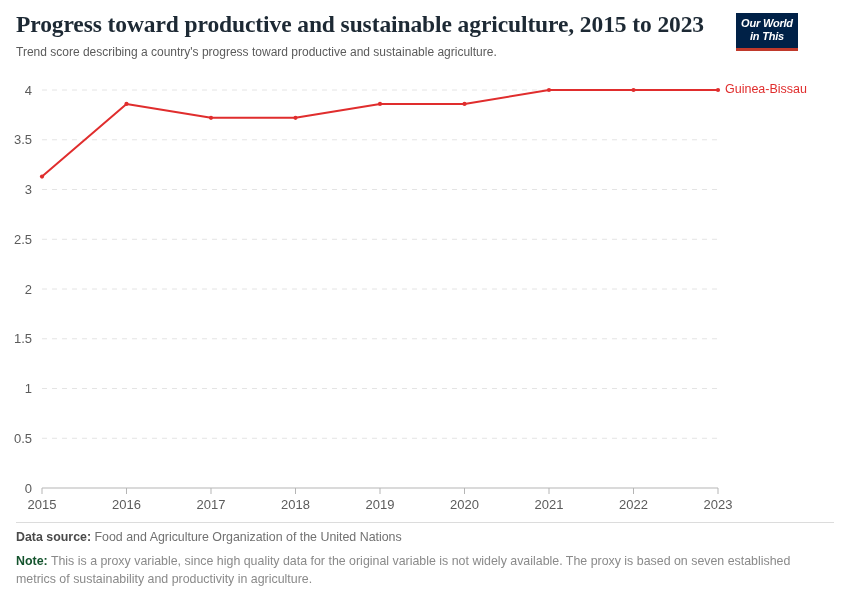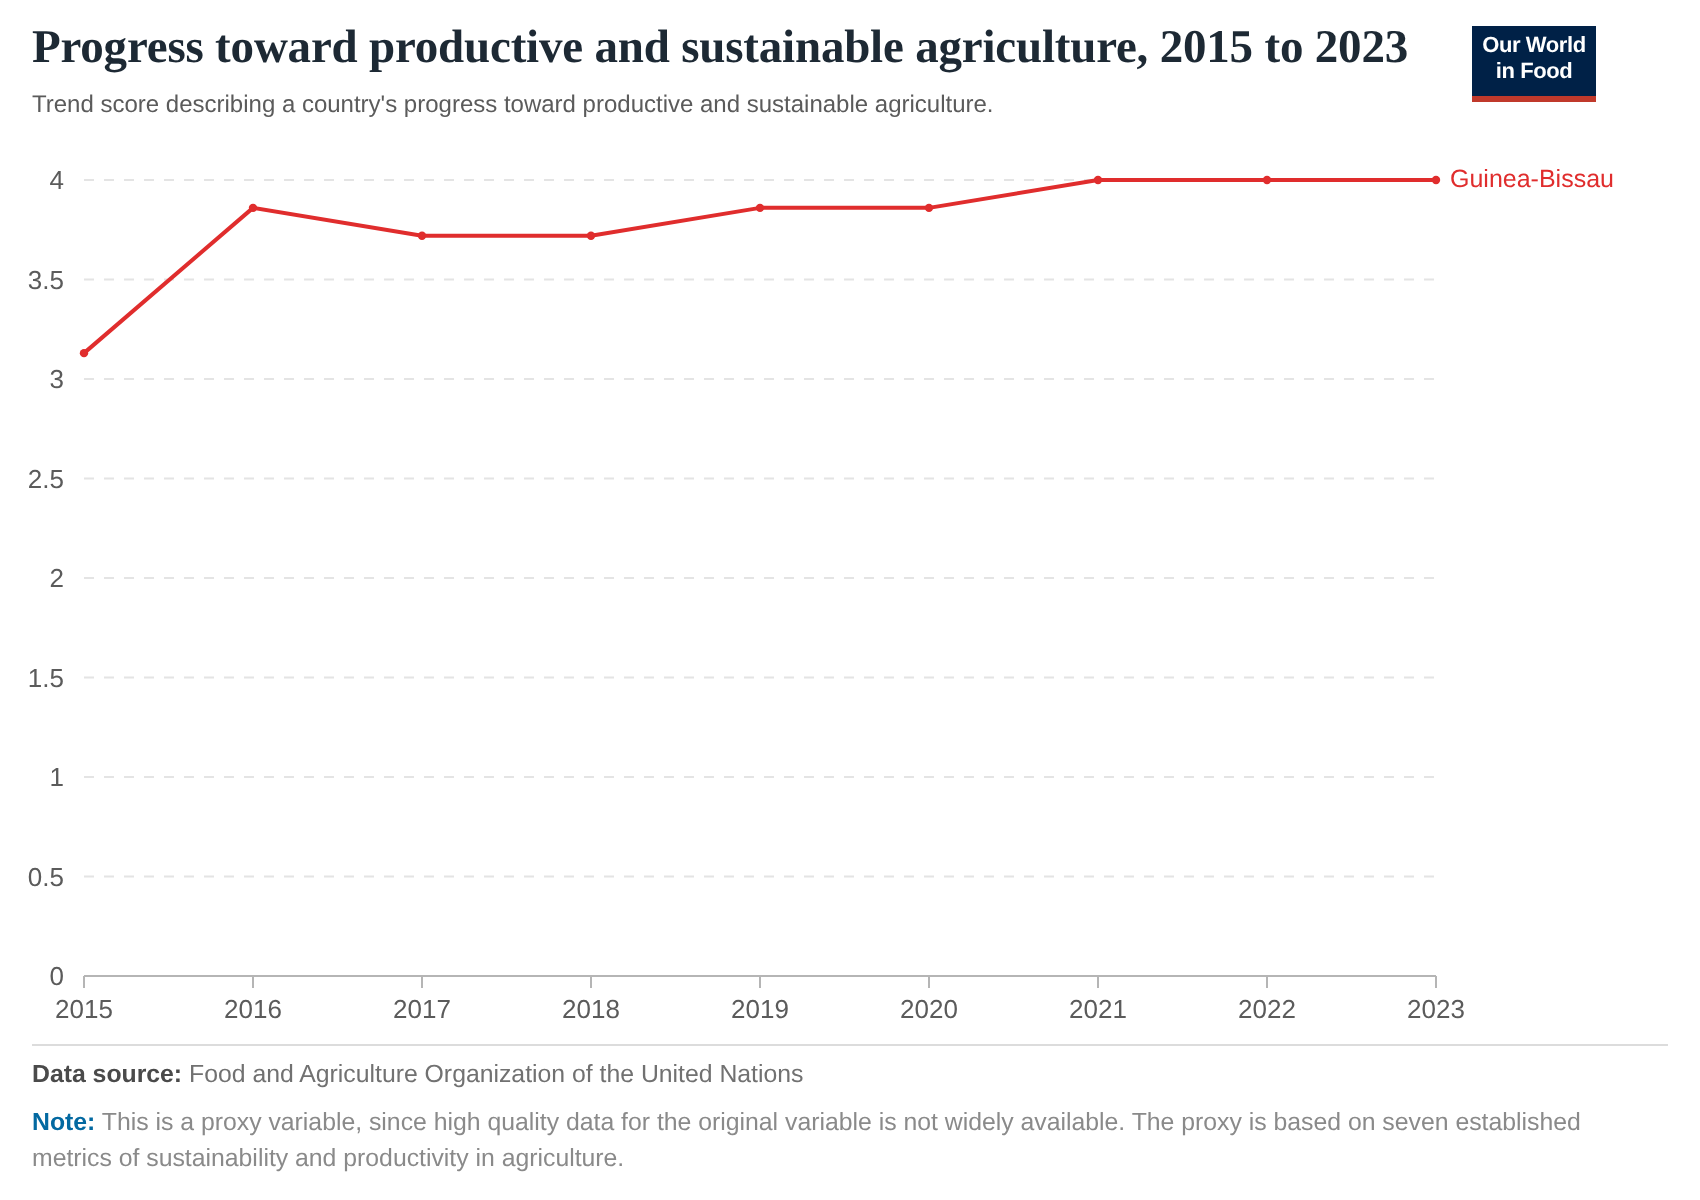--- a/index.html
+++ b/index.html
@@ -58,20 +58,21 @@
     padding-top: 4px;
     text-align: center;
   }
   .owid-logo .lline {
     display: block;
     color: #ffffff;
     font-size: 11px;
     font-weight: 700;
     line-height: 12.5px;
     letter-spacing: -0.2px;
+    font-style: italic;
   }
   .owid-logo .redbar {
     position: absolute;
     left: 0;
     bottom: 0;
     width: 100%;
     height: 3px;
     background: #c0392b;
   }
 
@@ -145,37 +146,37 @@
     white-space: nowrap;
   }
   .footer-note {
     margin-top: 7px;
     font-size: 12.4px;
     color: #8a8a8a;
     line-height: 1.42;
     width: 800px;
   }
   .footer-note b {
-    color: #0369a1;
+    color: #14532d;
     font-weight: 700;
   }
 </style>
 </head>
 <body>
 
 <div id="root">
 
   <div class="header">
     <h1 class="chart-title">Progress toward productive and sustainable agriculture, 2015 to 2023</h1>
     <p class="chart-subtitle">Trend score describing a country's progress toward productive and sustainable agriculture.</p>
   </div>
 
   <div class="owid-logo">
     <span class="lline">Our World</span>
-    <span class="lline">in Food</span>
+    <span class="lline">in This</span>
     <span class="redbar"></span>
   </div>
 
   <div class="plot-area">
     <svg class="plot-svg" id="chart-svg" width="850" height="440">
         <text x="32" y="420.5" class="ytick-label">0</text>
         <line x1="42" x2="718" y1="366.25" y2="366.25" stroke="#e4e4e4" stroke-width="1" stroke-dasharray="5,5"></line>
         <text x="32" y="370.75" class="ytick-label">0.5</text>
         <line x1="42" x2="718" y1="316.5" y2="316.5" stroke="#e4e4e4" stroke-width="1" stroke-dasharray="5,5"></line>
         <text x="32" y="321" class="ytick-label">1</text>

